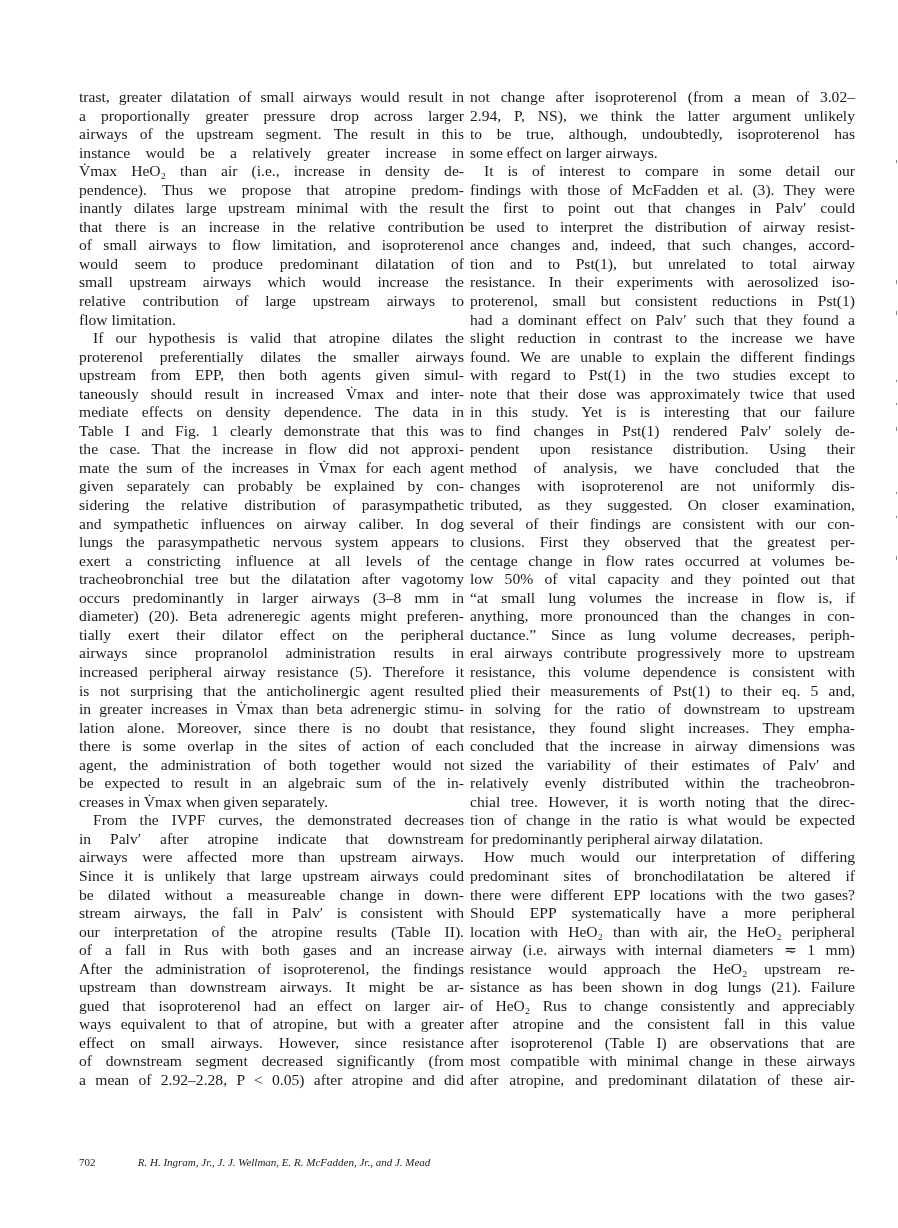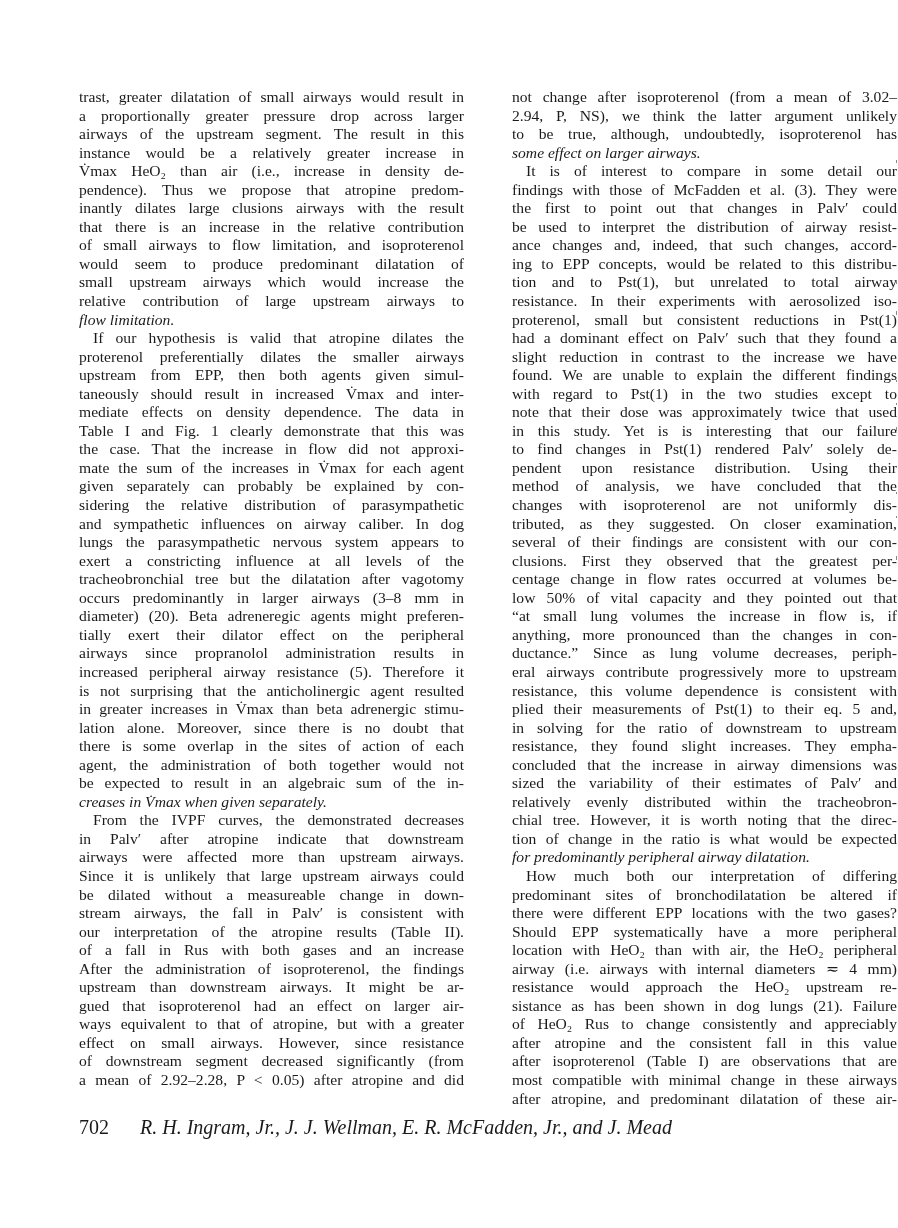--- a/index.html
+++ b/index.html
@@ -23,40 +23,40 @@
   .column {
     position: absolute;
     top: 80px;
     width: 385px;
     font-size: 15.6px;
     line-height: 18.55px;
     text-align: justify;
     hyphens: manual;
   }
   .col-left { left: 79px; }
-  .col-right { left: 512px; }
+  .col-right { left: 470px; }
   .para {
     margin: 0;
     padding: 0;
   }
   .line {
     display: block;
     white-space: nowrap;
     text-align: justify;
     text-align-last: justify;
     height: 18.55px;
     overflow: visible;
   }
-  .line.last { text-align-last: left; font-style: italic; }
+  .line.last { text-align-last: left; }
   .line.indent { padding-left: 14px; }
   .footer {
     position: absolute;
-    top: 1108px;
+    top: 1148px;
     left: 79px;
-    font-size: 20px;
+    font-size: 11px;
     white-space: nowrap;
   }
   .page-number {
     display: inline-block;
     width: 56px;
   }
   .authors {
     font-style: italic;
   }
   .margin-mark {
@@ -71,21 +71,21 @@
 
 <div class="page">
   <div class="column col-left" id="col-left">
       <div class="para">
         <span class="line">trast, greater dilatation of small airways would result in</span>
         <span class="line">a proportionally greater pressure drop across larger</span>
         <span class="line">airways of the upstream segment. The result in this</span>
         <span class="line">instance would be a relatively greater increase in</span>
         <span class="line">V̇max HeO₂ than air (i.e., increase in density de-</span>
         <span class="line">pendence). Thus we propose that atropine predom-</span>
-        <span class="line">inantly dilates large clusions airways with the result</span>
+        <span class="line">inantly dilates large upstream minimal with the result</span>
         <span class="line">that there is an increase in the relative contribution</span>
         <span class="line">of small airways to flow limitation, and isoproterenol</span>
         <span class="line">would seem to produce predominant dilatation of</span>
         <span class="line">small upstream airways which would increase the</span>
         <span class="line">relative contribution of large upstream airways to</span>
         <span class="line last">flow limitation.</span>
       </div>
       <div class="para">
         <span class="line indent">If our hypothesis is valid that atropine dilates the</span>
         <span class="line">proterenol preferentially dilates the smaller airways</span>
@@ -138,21 +138,20 @@
         <span class="line">2.94, P, NS), we think the latter argument unlikely</span>
         <span class="line">to be true, although, undoubtedly, isoproterenol has</span>
         <span class="line last">some effect on larger airways.</span>
       </div>
       <div class="para">
         <span class="line indent">It is of interest to compare in some detail our</span>
         <span class="line">findings with those of McFadden et al. (3). They were</span>
         <span class="line">the first to point out that changes in Palv′ could</span>
         <span class="line">be used to interpret the distribution of airway resist-</span>
         <span class="line">ance changes and, indeed, that such changes, accord-</span>
-        <span class="line">ing to EPP concepts, would be related to this distribu-</span>
         <span class="line">tion and to Pst(1), but unrelated to total airway</span>
         <span class="line">resistance. In their experiments with aerosolized iso-</span>
         <span class="line">proterenol, small but consistent reductions in Pst(1)</span>
         <span class="line">had a dominant effect on Palv′ such that they found a</span>
         <span class="line">slight reduction in contrast to the increase we have</span>
         <span class="line">found. We are unable to explain the different findings</span>
         <span class="line">with regard to Pst(1) in the two studies except to</span>
         <span class="line">note that their dose was approximately twice that used</span>
         <span class="line">in this study. Yet is is interesting that our failure</span>
         <span class="line">to find changes in Pst(1) rendered Palv′ solely de-</span>
@@ -173,26 +172,26 @@
         <span class="line">in solving for the ratio of downstream to upstream</span>
         <span class="line">resistance, they found slight increases. They empha-</span>
         <span class="line">concluded that the increase in airway dimensions was</span>
         <span class="line">sized the variability of their estimates of Palv′ and</span>
         <span class="line">relatively evenly distributed within the tracheobron-</span>
         <span class="line">chial tree. However, it is worth noting that the direc-</span>
         <span class="line">tion of change in the ratio is what would be expected</span>
         <span class="line last">for predominantly peripheral airway dilatation.</span>
       </div>
       <div class="para">
-        <span class="line indent">How much both our interpretation of differing</span>
+        <span class="line indent">How much would our interpretation of differing</span>
         <span class="line">predominant sites of bronchodilatation be altered if</span>
         <span class="line">there were different EPP locations with the two gases?</span>
         <span class="line">Should EPP systematically have a more peripheral</span>
         <span class="line">location with HeO₂ than with air, the HeO₂ peripheral</span>
-        <span class="line">airway (i.e. airways with internal diameters ≂ 4 mm)</span>
+        <span class="line">airway (i.e. airways with internal diameters ≂ 1 mm)</span>
         <span class="line">resistance would approach the HeO₂ upstream re-</span>
         <span class="line">sistance as has been shown in dog lungs (21). Failure</span>
         <span class="line">of HeO₂ Rus to change consistently and appreciably</span>
         <span class="line">after atropine and the consistent fall in this value</span>
         <span class="line">after isoproterenol (Table I) are observations that are</span>
         <span class="line">most compatible with minimal change in these airways</span>
         <span class="line">after atropine, and predominant dilatation of these air-</span>
       </div>
     </div>
 

